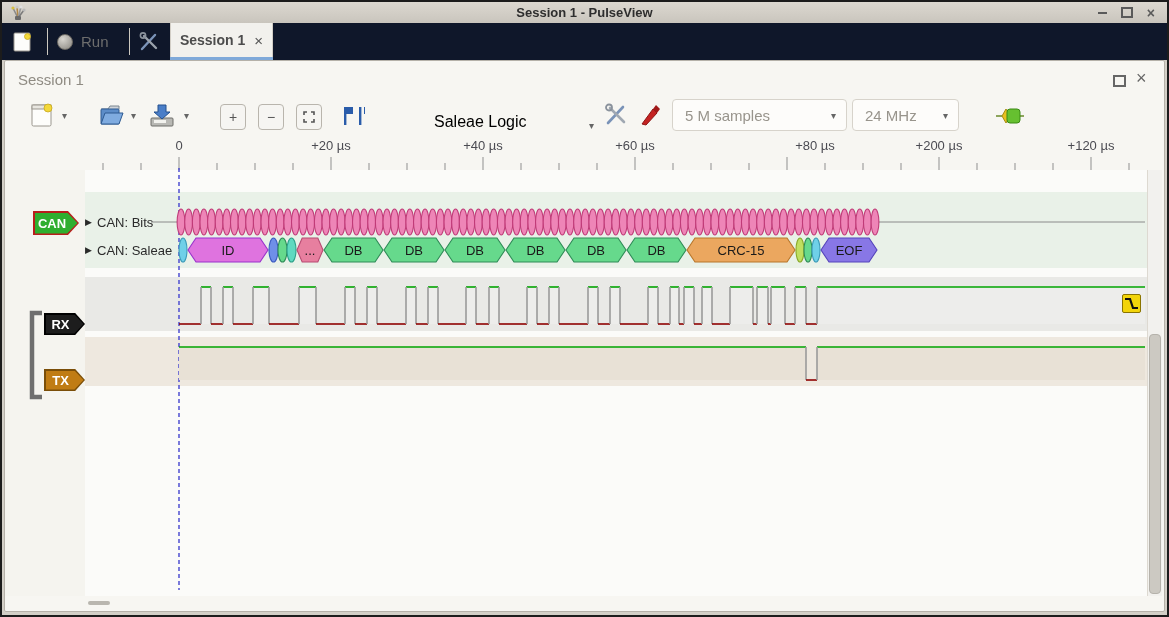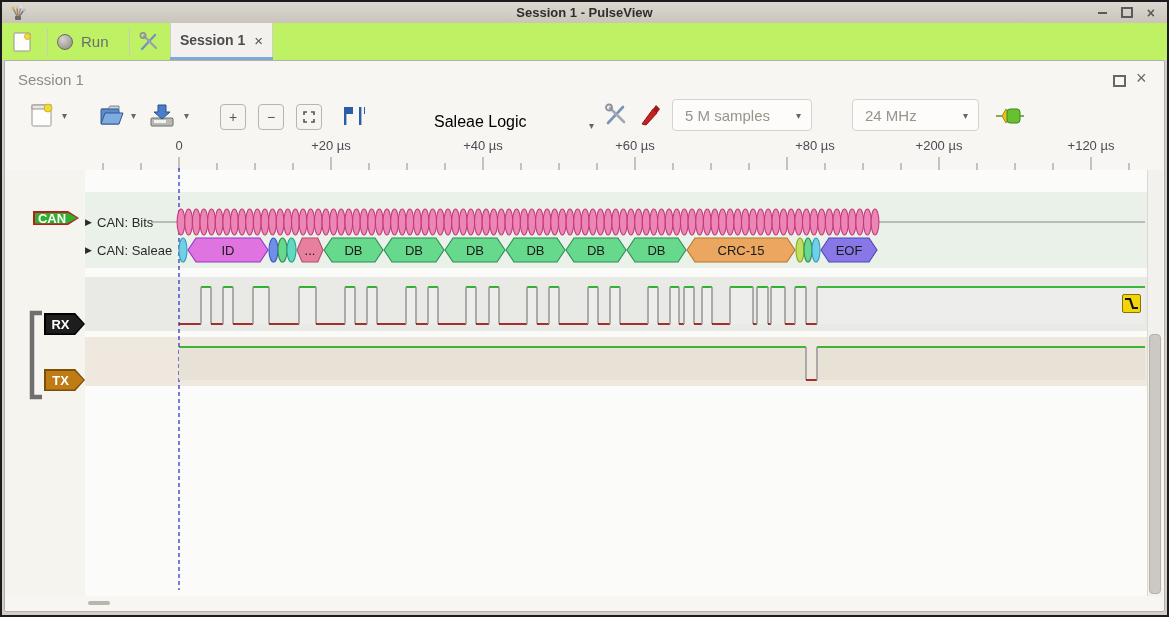--- a/index.html
+++ b/index.html
@@ -13,21 +13,21 @@
     background:linear-gradient(#dcd8d0,#c9c5bd);display:flex;align-items:center;
     border-bottom:1px solid #b2aea6;}
   .titlebar .apptitle{position:absolute;left:0;right:0;text-align:center;
     font-size:13px;font-weight:bold;color:#2e2e2e;}
   .winctl{position:absolute;top:0;height:21px;display:flex;align-items:center;gap:14px;right:12px;}
   .winctl .min{width:9px;height:2px;background:#5a5a5a;}
   .winctl .max{width:8px;height:7px;border:2px solid #5a5a5a;}
   .winctl .cls{font-size:14px;font-weight:bold;color:#5a5a5a;line-height:10px;}
   
   .maintoolbar{position:absolute;left:2px;top:23px;right:2px;height:37px;
-    background:#bef264;border-bottom:1px solid #cfcbc3;}
+    background:#0f172a;border-bottom:1px solid #cfcbc3;}
   .mtsep{position:absolute;top:5px;width:1px;height:27px;background:#ccc8c0;}
   .runbtn{position:absolute;left:55px;top:5px;height:27px;display:flex;align-items:center;gap:8px;}
   .runball{width:14px;height:14px;border-radius:50%;
     background:radial-gradient(circle at 35% 30%,#d8d5cf,#88857f);border:1px solid #6e6b65;}
   .runlabel{font-size:15px;color:#6d6d6d;}
   .sessiontab{position:absolute;left:168px;top:0;width:101px;height:34px;background:#f2f1ed;
     border-left:1px solid #d2cec6;border-right:1px solid #d2cec6;
     display:flex;align-items:center;justify-content:center;gap:9px;}
   .sessiontab .tlabel{font-size:14px;font-weight:bold;color:#4c4c4c;}
   .sessiontab .tclose{font-size:15px;color:#555;}
@@ -168,25 +168,25 @@
 <svg width="24" height="24" viewBox="0 0 24 24" style="position:absolute;left:604px;top:103px">
   <path d="M4 20 L19 4" stroke="#7a93b8" stroke-width="2.6" stroke-linecap="round"></path>
   <path d="M6 5 L20 19" stroke="#a0a8b2" stroke-width="2.6" stroke-linecap="round"></path>
   <circle cx="5" cy="4.5" r="3" fill="none" stroke="#8a929c" stroke-width="1.8"></circle>
 </svg>
 <svg width="24" height="24" viewBox="0 0 24 24" style="position:absolute;left:639px;top:103px">
   <polygon points="3,21 14,6 18,10 7,22" fill="#c42222" stroke="#8e1616"></polygon>
   <polygon points="14,6 17,2 21,6 18,10" fill="#a01818"></polygon>
 </svg>
 
-<div class="combo" style="left:672px;width:140px">
+<div class="combo" style="left:672px;width:175px">
   <span class="cval">5 M samples</span>
   <span class="ddarrow">▾</span>
 </div>
-<div class="combo" style="left:852px;width:127px">
+<div class="combo" style="left:852px;width:107px">
   <span class="cval">24 MHz</span>
   <span class="ddarrow">▾</span>
 </div>
 
 <svg width="28" height="18" viewBox="0 0 28 18" style="position:absolute;left:996px;top:107px">
   <line x1="0" y1="9" x2="6" y2="9" stroke="#6a8a2a" stroke-width="1.5"></line>
   <line x1="22" y1="9" x2="28" y2="9" stroke="#6a8a2a" stroke-width="1.5"></line>
   <polygon points="6,9 10,2 14,9 10,16" fill="#e8c020" stroke="#a88a10"></polygon>
   <rect x="11" y="2" width="13" height="14" rx="3" fill="#66c030" stroke="#3a8a14"></rect>
 </svg>
@@ -201,21 +201,21 @@
 <div id="dyn">
     <div class="band" style="left:85px;top:277px;width:1062px;height:54px;background:#e9e9e6;z-index:1;position:absolute;"></div>
     <div class="band" style="left:85px;top:337px;width:1062px;height:49px;background:#eee8df;z-index:1;position:absolute;"></div>
     <div class="rlabel" style="left:179px;">0</div>
     <div class="rlabel" style="left:331px;">+20 µs</div>
     <div class="rlabel" style="left:483px;">+40 µs</div>
     <div class="rlabel" style="left:635px;">+60 µs</div>
     <div class="rlabel" style="left:787px;margin-left:28px;">+80 µs</div>
     <div class="rlabel" style="left:939px;">+200 µs</div>
     <div class="rlabel" style="left:1091px;">+120 µs</div>
-    <div class="ctag" style="left:33px;top:211px;width:46px;height:14px;background:#b91c1c;clip-path:polygon(0 0, 76% 0, 100% 50%, 76% 100%, 0 100%);">
+    <div class="ctag" style="left:33px;top:211px;width:46px;height:24px;background:#b91c1c;clip-path:polygon(0 0, 76% 0, 100% 50%, 76% 100%, 0 100%);">
       <div class="inner" style="background: rgb(47, 174, 47); clip-path: polygon(0px 0px, 76% 0px, 100% 50%, 76% 100%, 0px 100%);"></div>
       <div class="txt">CAN</div>
     </div>
     <div class="ctag" style="left:44px;top:313px;width:41px;height:22px;background:#000000;clip-path:polygon(0 0, 76% 0, 100% 50%, 76% 100%, 0 100%);">
       <div class="inner" style="background: rgb(29, 29, 29); clip-path: polygon(0px 0px, 76% 0px, 100% 50%, 76% 100%, 0px 100%);"></div>
       <div class="txt">RX</div>
     </div>
     <div class="ctag" style="left:44px;top:369px;width:41px;height:22px;background:#7a4e08;clip-path:polygon(0 0, 76% 0, 100% 50%, 76% 100%, 0 100%);">
       <div class="inner" style="background: rgb(192, 124, 20); clip-path: polygon(0px 0px, 76% 0px, 100% 50%, 76% 100%, 0px 100%);"></div>
       <div class="txt">TX</div>

